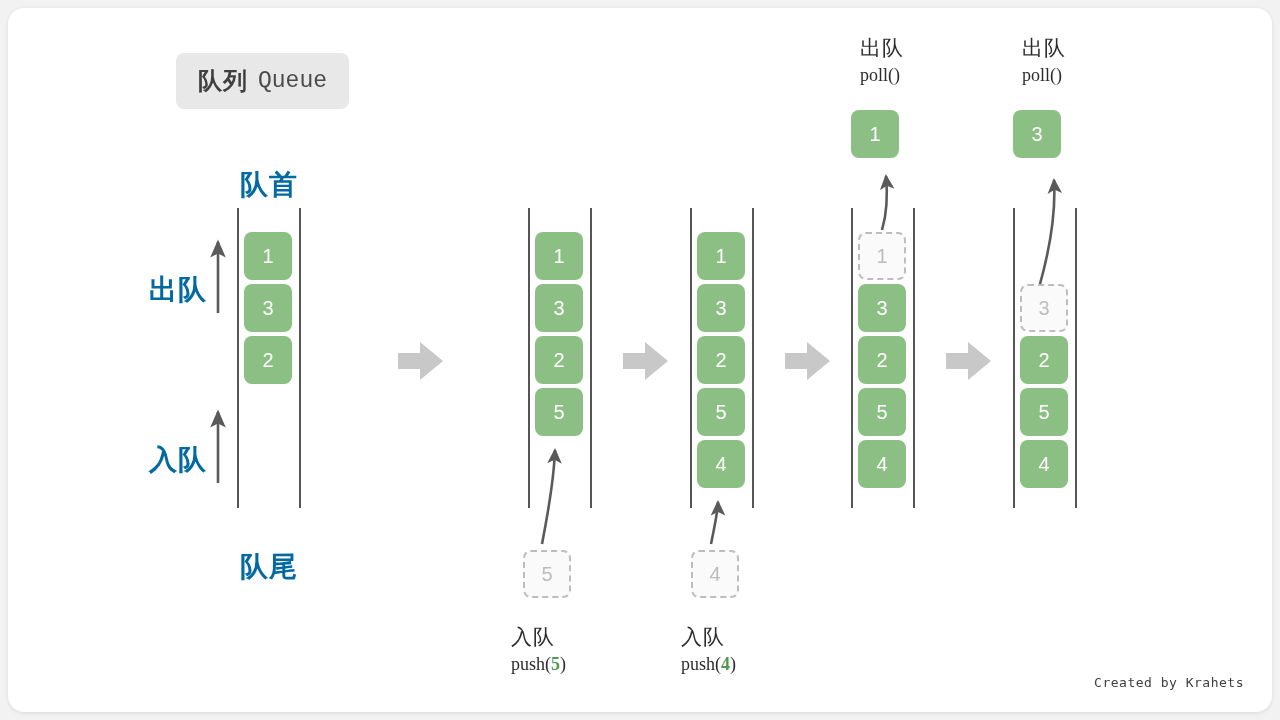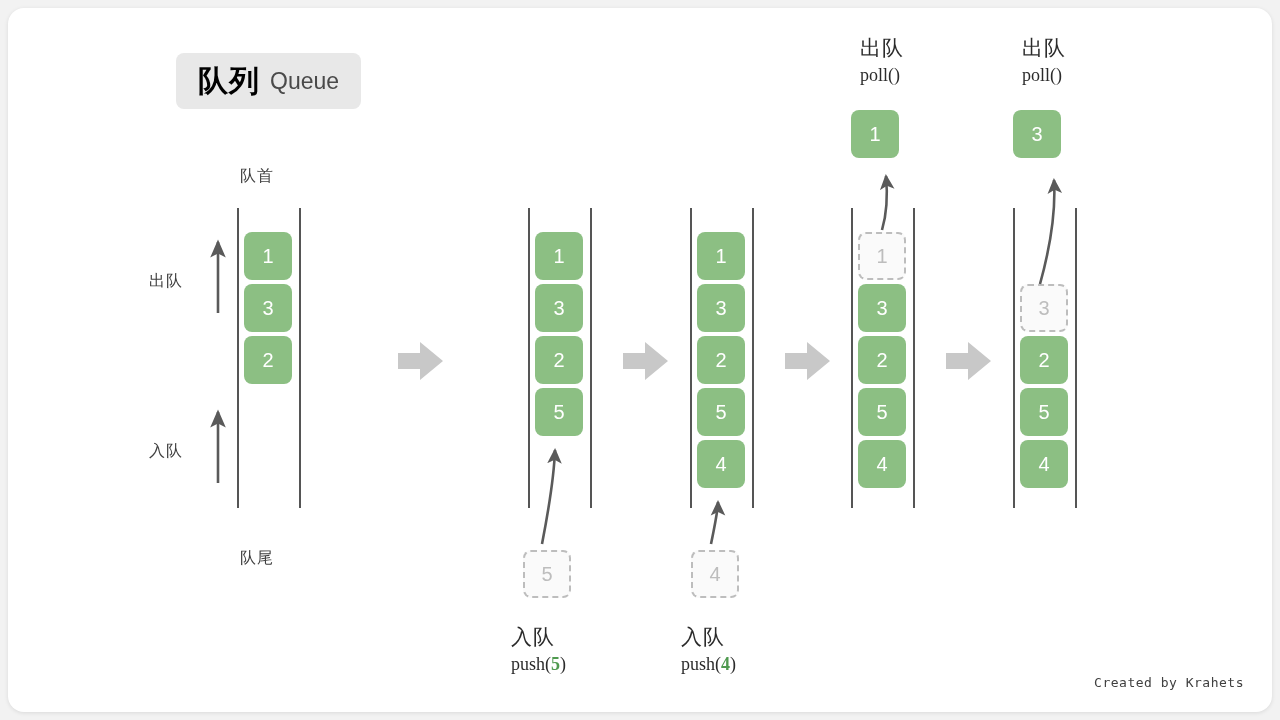--- a/index.html
+++ b/index.html
@@ -38,37 +38,37 @@
     top: 45px;
     height: 56px;
     padding: 0 22px;
     background: #e8e8e8;
     border-radius: 8px;
     display: flex;
     align-items: center;
     gap: 10px;
   }
   .title-cn {
-    font-size: 30px;
+    font-size: 24px;
     font-weight: bold;
-    color: #000000;
+    color: #404040;
     letter-spacing: 1px;
   }
   .title-en {
     font-size: 23px;
     color: #4a4a4a;
-    font-family: Liberation Sans, sans-serif;
+    font-family: Liberation Mono, monospace;
   }
 
   
   .lbl-bold {
     position: absolute;
-    font-size: 16px;
-    font-weight: normal;
-    color: #404040;
+    font-size: 28px;
+    font-weight: bold;
+    color: #0369a1;
     white-space: nowrap;
     letter-spacing: 1px;
   }
   .op-label {
     position: absolute;
     text-align: left;
     white-space: nowrap;
     line-height: 1.42;
   }
   .op-cn {

